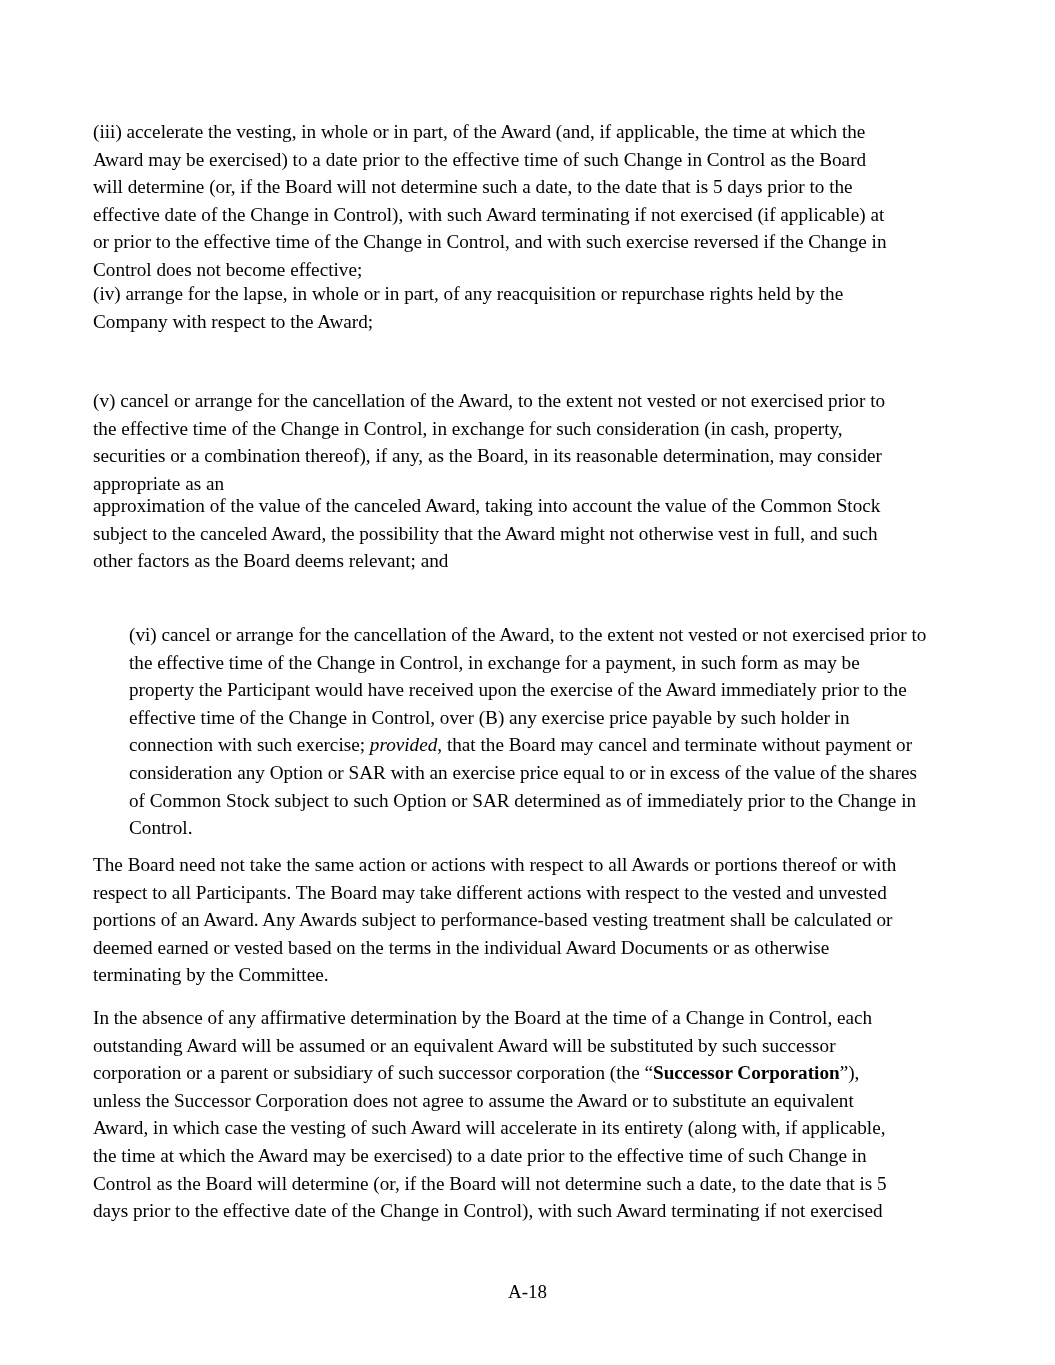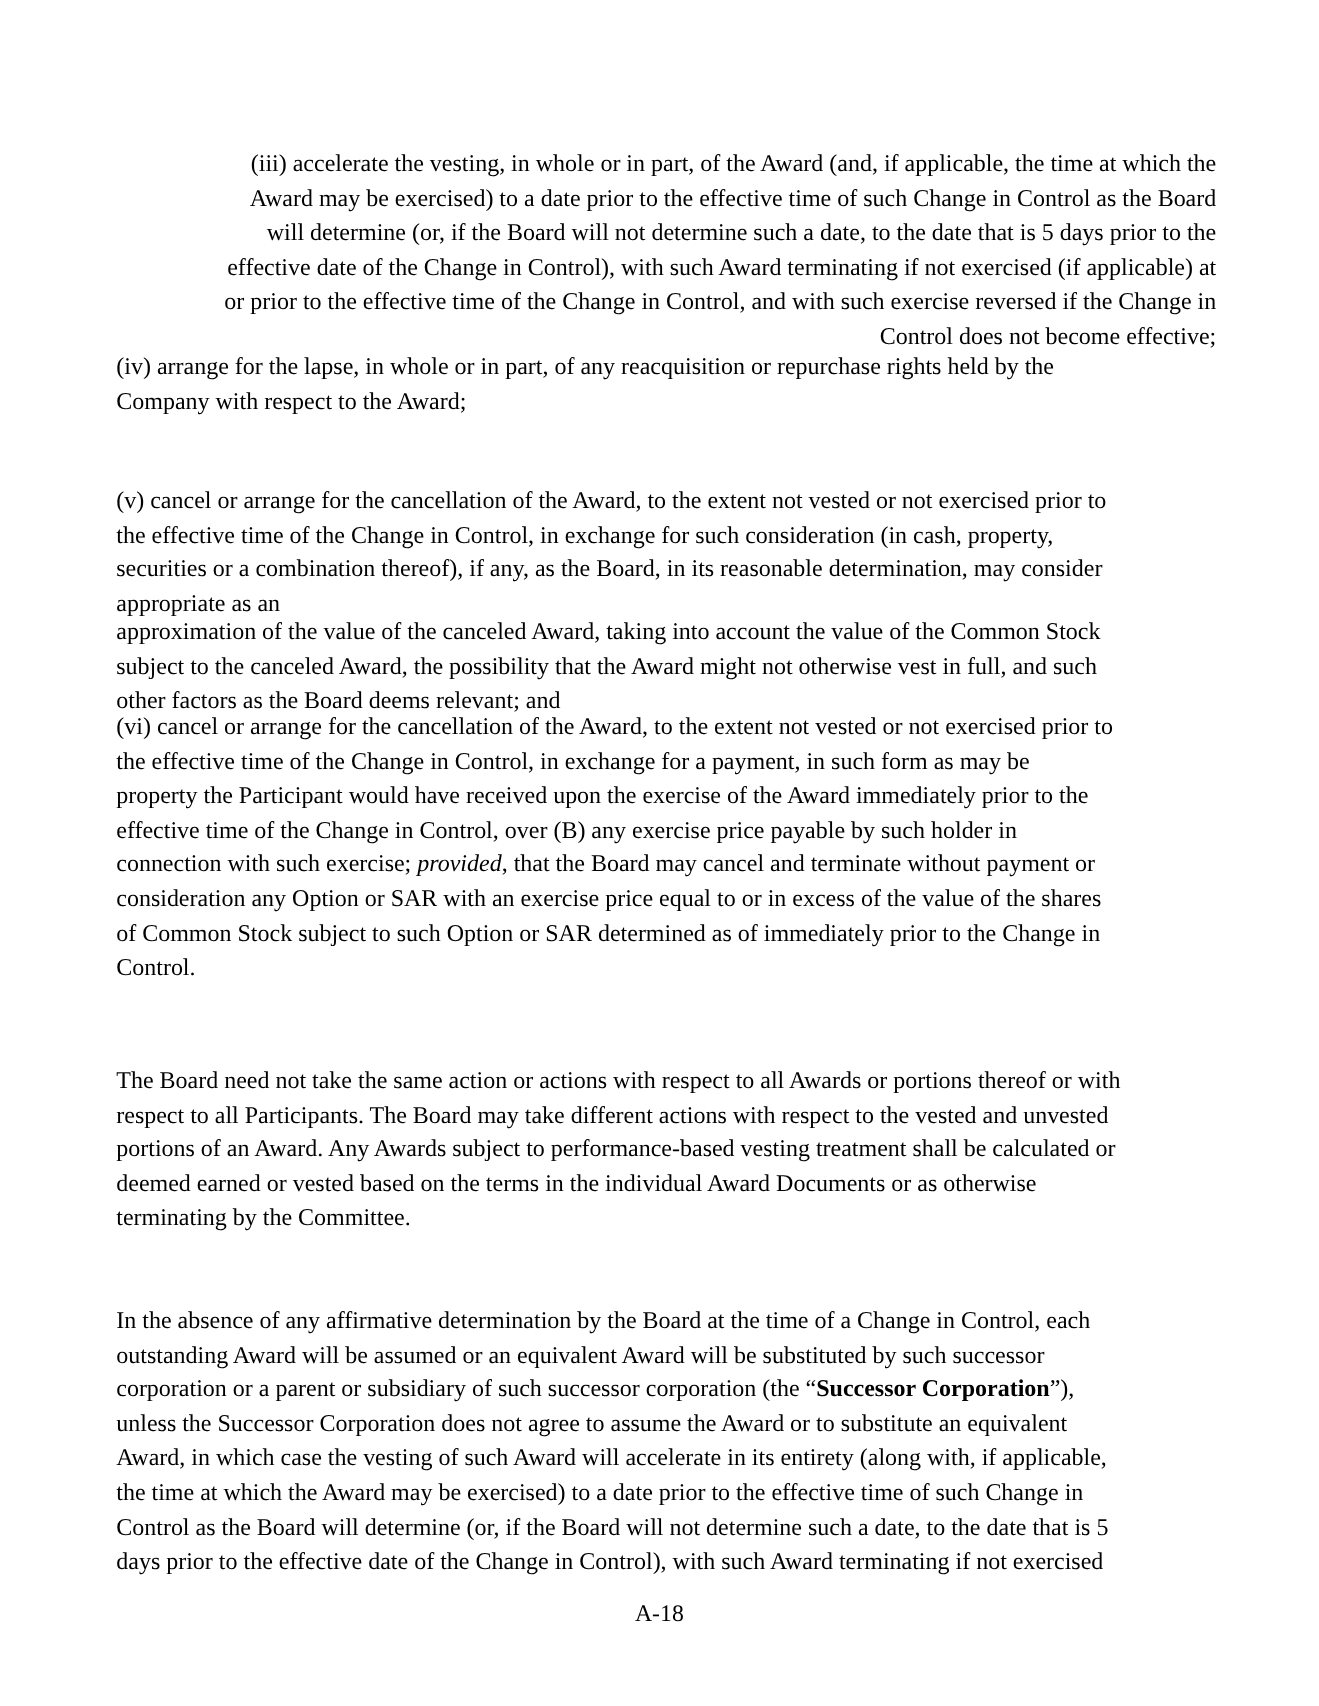--- a/index.html
+++ b/index.html
@@ -30,27 +30,27 @@
       line-height: 27.6px;
     }
     .para {
       margin: 0;
       white-space: nowrap;
     }
     .line {
       display: block;
       height: 27.6px;
     }
-    #p1 { top: 118px; text-align: right; }
+    #p1 { top: 118px; }
     #p2 { top: 280px; }
     #p3 { top: 367px; margin-top: 20px; }
     #p4 { top: 492px; }
-    #p5 { top: 568px; }
+    #p5 { top: 621px; margin-left: 36px; }
     #p6 { top: 851px; }
-    #p7 { top: 1004px; margin-top: 39px; }
+    #p7 { top: 1004px; }
     em { }
     strong { font-weight: bold; }
     .footer {
       position: absolute;
       top: 1278px;
       left: 0;
       width: 1055px;
       text-align: center;
       font-size: 19px;
       line-height: 27px;

